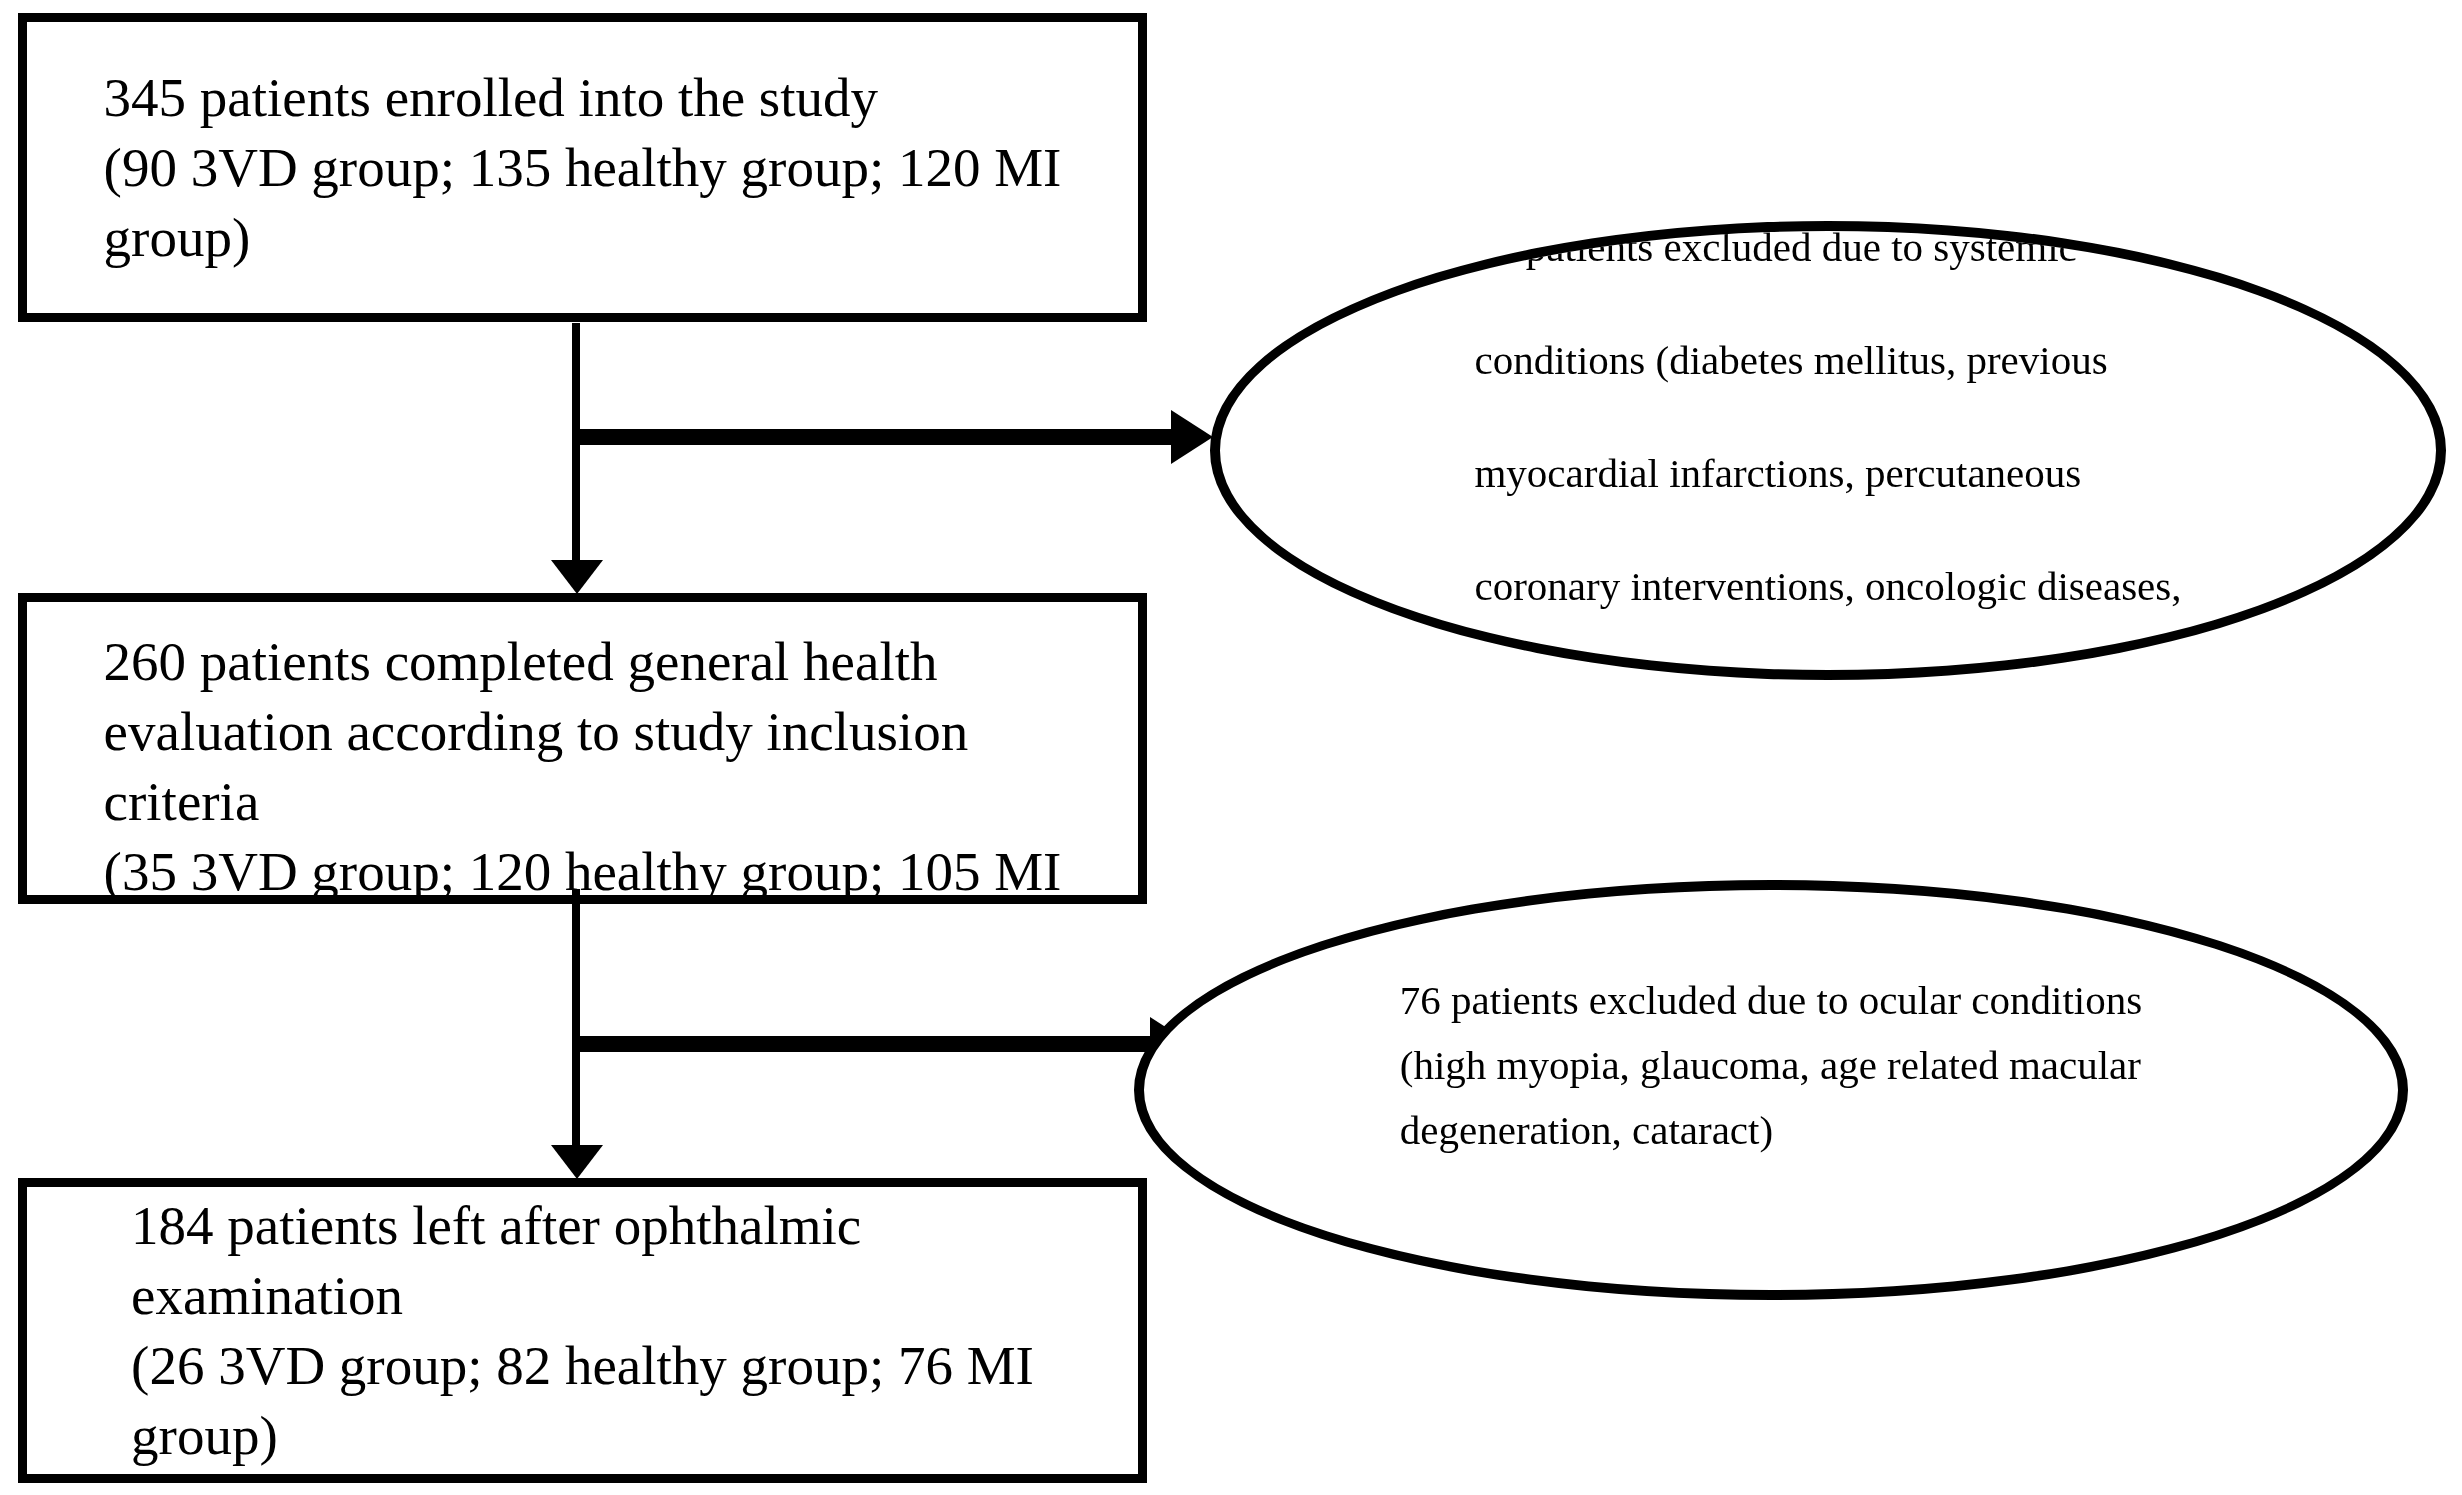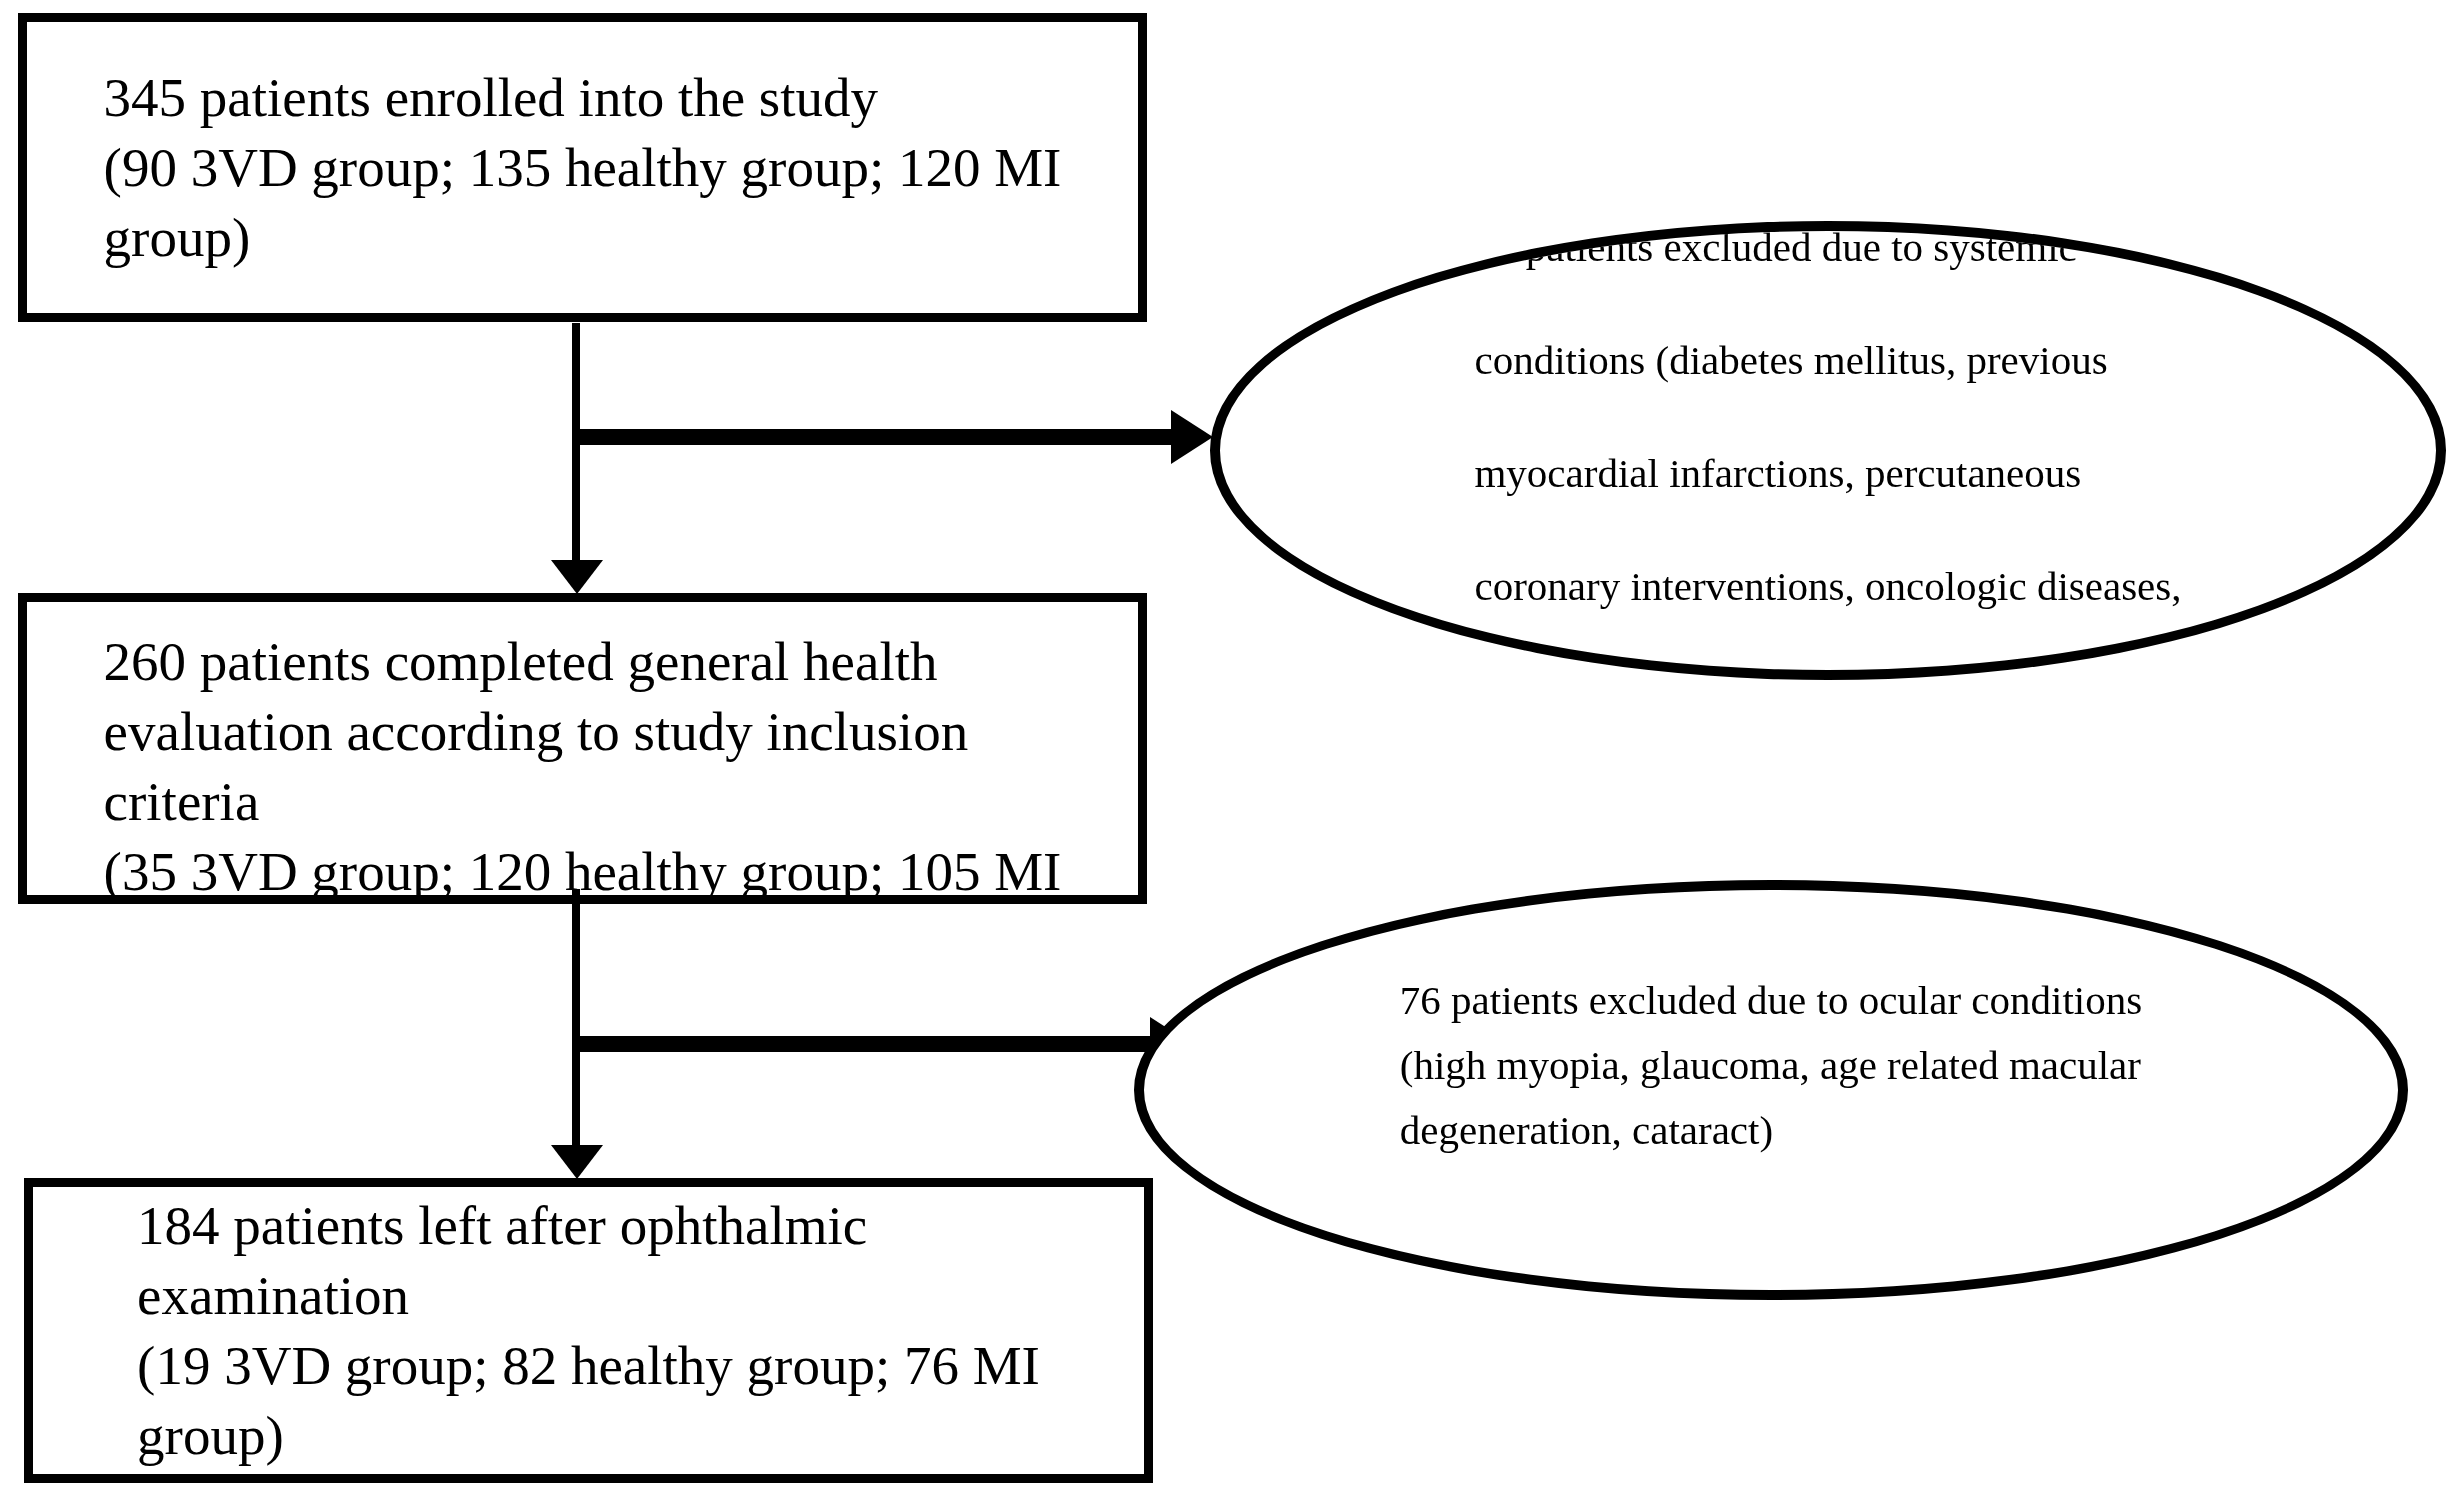--- a/index.html
+++ b/index.html
@@ -43,21 +43,21 @@
     text-align: center;
     overflow: hidden;
   }
   .flow-ellipse .line {
     font-size: 41px;
     line-height: 65px;
     white-space: nowrap;
   }
   #box-enrolled   { left: 18px;  top: 13.2px;   width: 1111px; height: 291px; justify-content: center; }
   #box-general    { left: 18px;  top: 593px;  width: 1111px; height: 268px; padding-top: 25px; justify-content: flex-start; }
-  #box-ophthalmic { left: 24px;  top: 1178px; width: 1111px; height: 287px; justify-content: center; }
+  #box-ophthalmic { left: 18px;  top: 1178px; width: 1111px; height: 287px; justify-content: center; }
   #ellipse-systemic { left: 1210px; top: 221px;  width: 1216px; height: 439px; }
   #ellipse-systemic .text-block { transform: translateY(23px); gap: 48px; }
   #ellipse-ocular   { left: 1134px; top: 880px; width: 1254px; height: 400px; }
   #ellipse-ocular .text-block { transform: translateY(-25px); }
   .text-block {
     display: flex;
     flex-direction: column;
     align-items: flex-start;
   }
   .vline {
@@ -144,19 +144,19 @@
       <div class="line">76 patients excluded due to ocular conditions</div>
       <div class="line">(high myopia, glaucoma, age related macular</div>
       <div class="line">degeneration, cataract)</div>
     </div>
   </div>
 
   <div class="flowbox" id="box-ophthalmic">
     <div class="text-block">
       <div class="line">184 patients left after ophthalmic</div>
       <div class="line">examination</div>
-      <div class="line">(19 3VD group; 82 healthy group; 76 MI</div>
+      <div class="line">(26 3VD group; 82 healthy group; 76 MI</div>
       <div class="line">group)</div>
     </div>
   </div>
 
 </div>
 
 
 </body></html>

